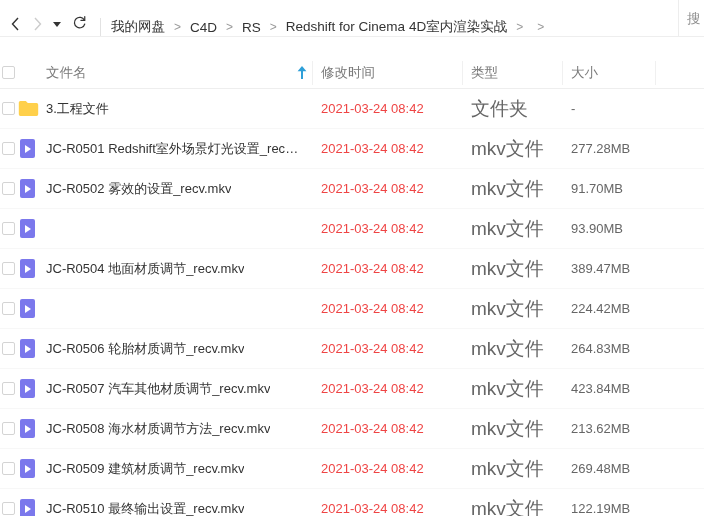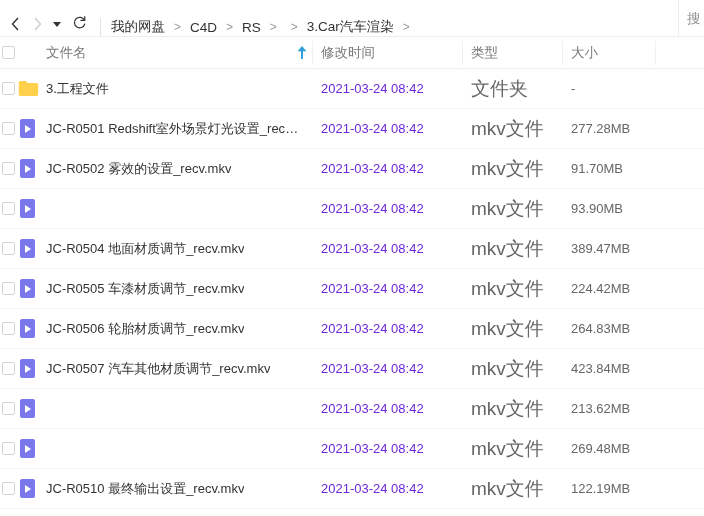--- a/index.html
+++ b/index.html
@@ -93,20 +93,21 @@
   
   #colheader {
     position: relative;
     height: 32px;
     display: flex;
     align-items: center;
     border-bottom: 1px solid #eeeeee;
     font-size: 13.5px;
     color: #7a7a7a;
     background: #fff;
+    margin-top: 20px;
   }
   .hdr-divider {
     position: absolute;
     top: 4px;
     width: 1px;
     height: 24px;
     background: #f0f0f0;
   }
   .chk-cell {
     position: absolute;
@@ -180,21 +181,21 @@
     font-size: 13px;
     color: #333333;
     white-space: nowrap;
     overflow: hidden;
     text-overflow: ellipsis;
   }
   .mtime {
     position: absolute;
     left: 321px;
     font-size: 13px;
-    color: #6d28d9;
+    color: #ef4444;
   }
   .ftype {
     position: absolute;
     left: 471px;
     font-size: 19px;
     color: #666666;
   }
   .fsize {
     position: absolute;
     left: 571px;
@@ -238,22 +239,22 @@
 
   <div class="vsep"></div>
 
   <div id="crumbs">
     <span class="crumb">我的网盘</span>
     <span class="crumb-sep">&gt;</span>
     <span class="crumb">C4D</span>
     <span class="crumb-sep">&gt;</span>
     <span class="crumb">RS</span>
     <span class="crumb-sep">&gt;</span>
+    <span class="crumb">Redshift for Cinema 4D室内渲染实战</span>
     <span class="crumb-sep">&gt;</span>
-    <span class="crumb">3.Car汽车渲染</span>
     <span class="crumb-sep">&gt;</span>
   </div>
 
   <div id="search-area">
     <span id="search-label">搜</span>
   </div>
 </div>
 
 <div id="colheader">
   <div class="hdr-divider" style="left:312px;"></div>
@@ -341,21 +342,20 @@
       <span class="ftype">mkv文件</span>
       <span class="fsize">389.47MB</span>
     </div>
     <div class="row">
       <div class="chk-cell">
         <div class="chk"></div>
       </div>
       <div class="icon-cell">
         <div class="video-ico"></div>
       </div>
-      <span class="fname">JC-R0505 车漆材质调节_recv.mkv</span>
       <span class="mtime">2021-03-24 08:42</span>
       <span class="ftype">mkv文件</span>
       <span class="fsize">224.42MB</span>
     </div>
     <div class="row">
       <div class="chk-cell">
         <div class="chk"></div>
       </div>
       <div class="icon-cell">
         <div class="video-ico"></div>
@@ -377,31 +377,33 @@
       <span class="ftype">mkv文件</span>
       <span class="fsize">423.84MB</span>
     </div>
     <div class="row">
       <div class="chk-cell">
         <div class="chk"></div>
       </div>
       <div class="icon-cell">
         <div class="video-ico"></div>
       </div>
+      <span class="fname">JC-R0508 海水材质调节方法_recv.mkv</span>
       <span class="mtime">2021-03-24 08:42</span>
       <span class="ftype">mkv文件</span>
       <span class="fsize">213.62MB</span>
     </div>
     <div class="row">
       <div class="chk-cell">
         <div class="chk"></div>
       </div>
       <div class="icon-cell">
         <div class="video-ico"></div>
       </div>
+      <span class="fname">JC-R0509 建筑材质调节_recv.mkv</span>
       <span class="mtime">2021-03-24 08:42</span>
       <span class="ftype">mkv文件</span>
       <span class="fsize">269.48MB</span>
     </div>
     <div class="row">
       <div class="chk-cell">
         <div class="chk"></div>
       </div>
       <div class="icon-cell">
         <div class="video-ico"></div>

